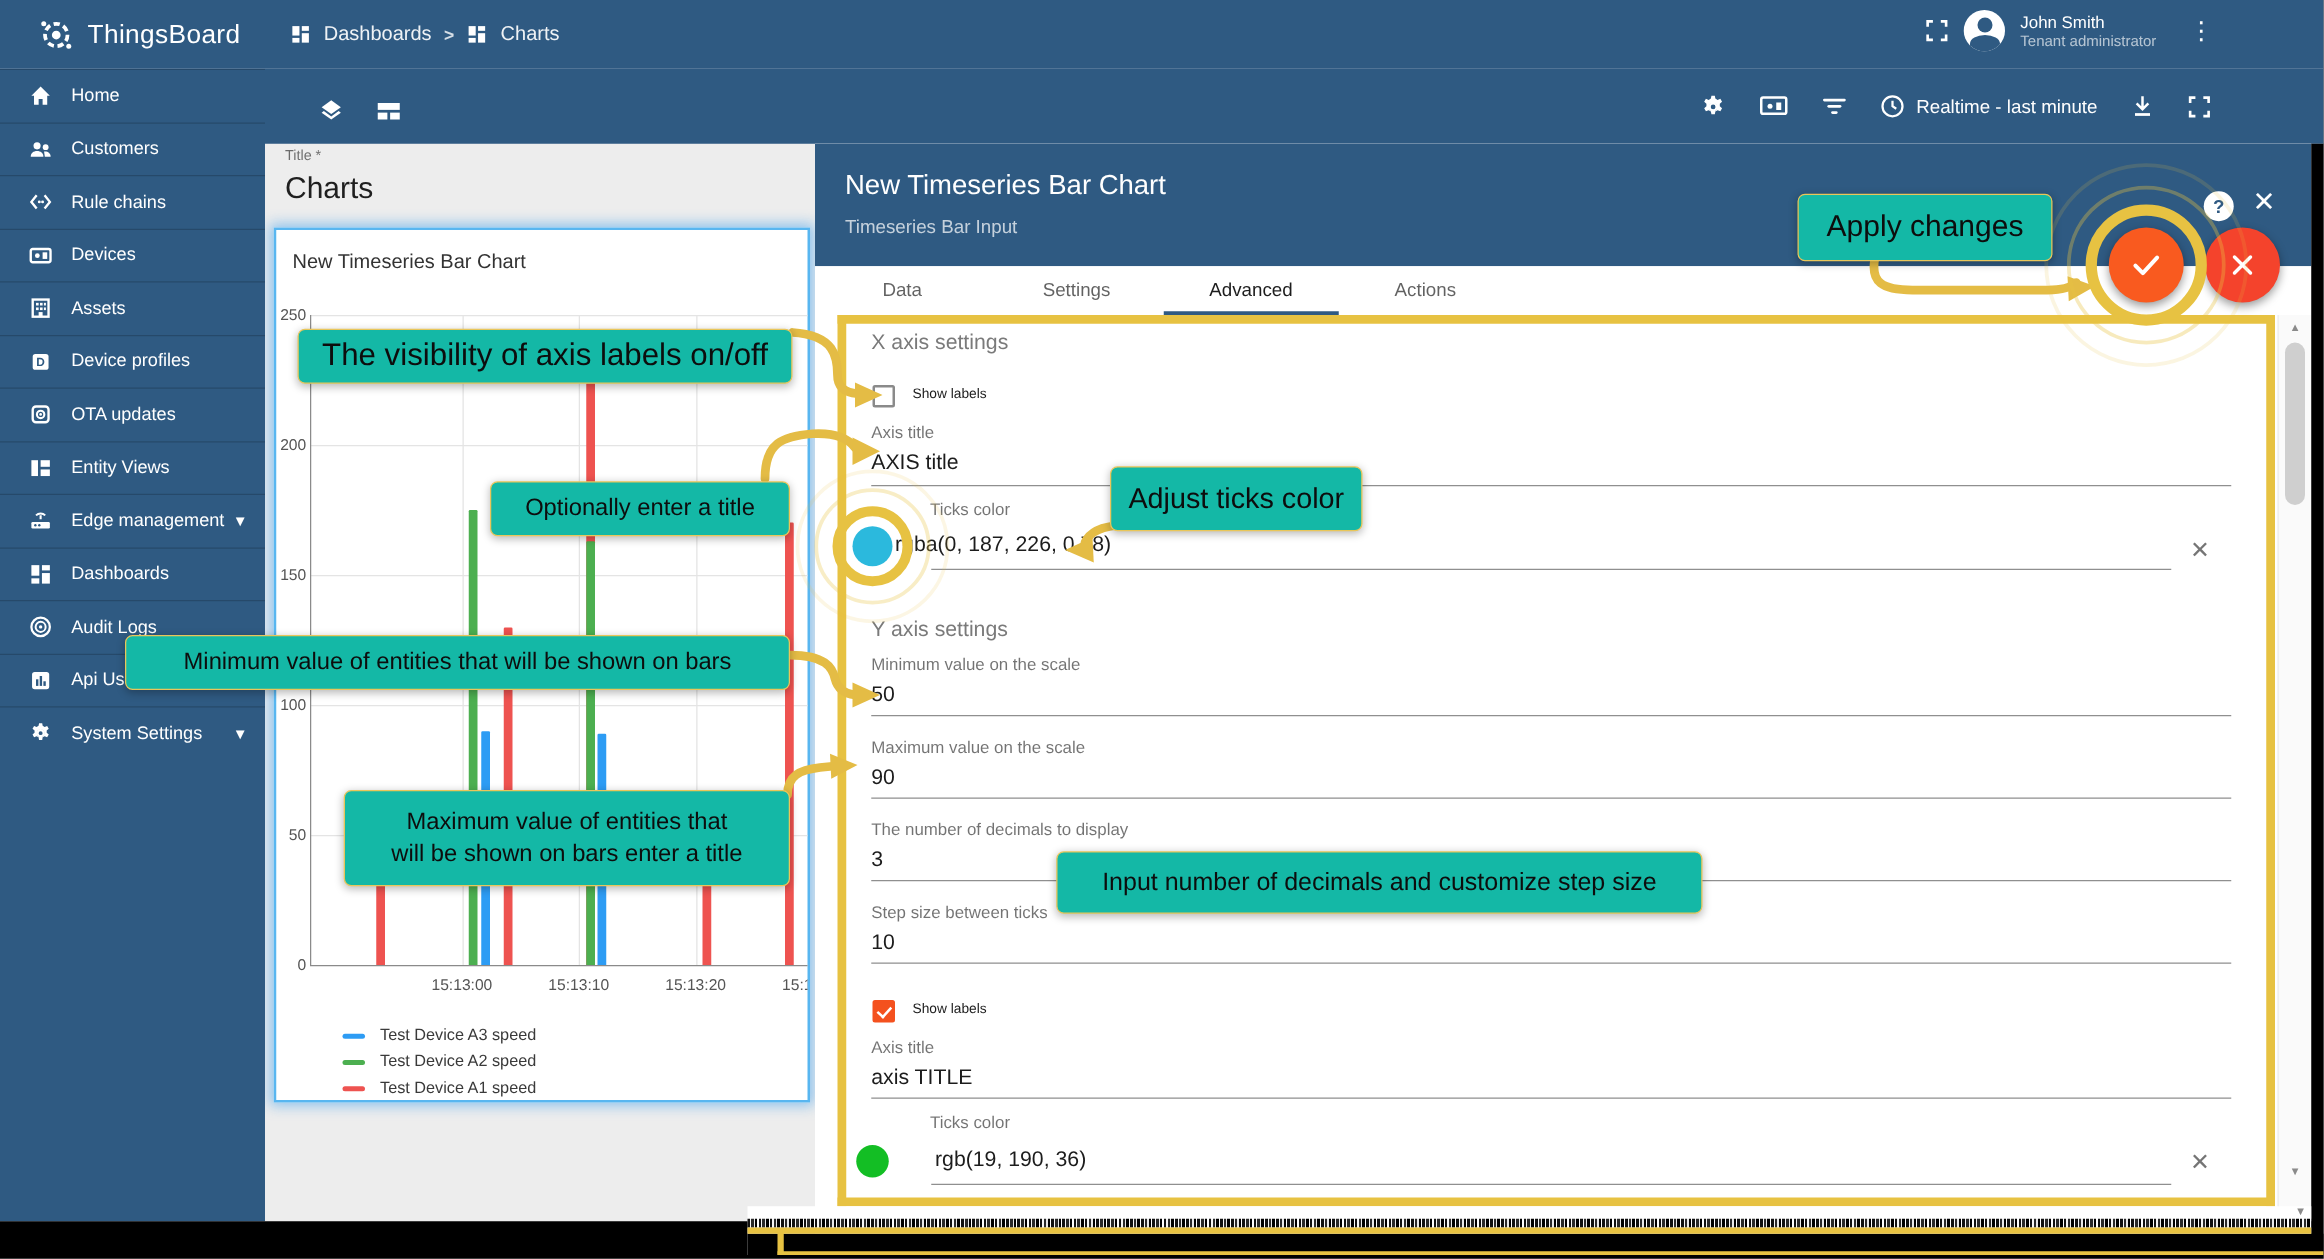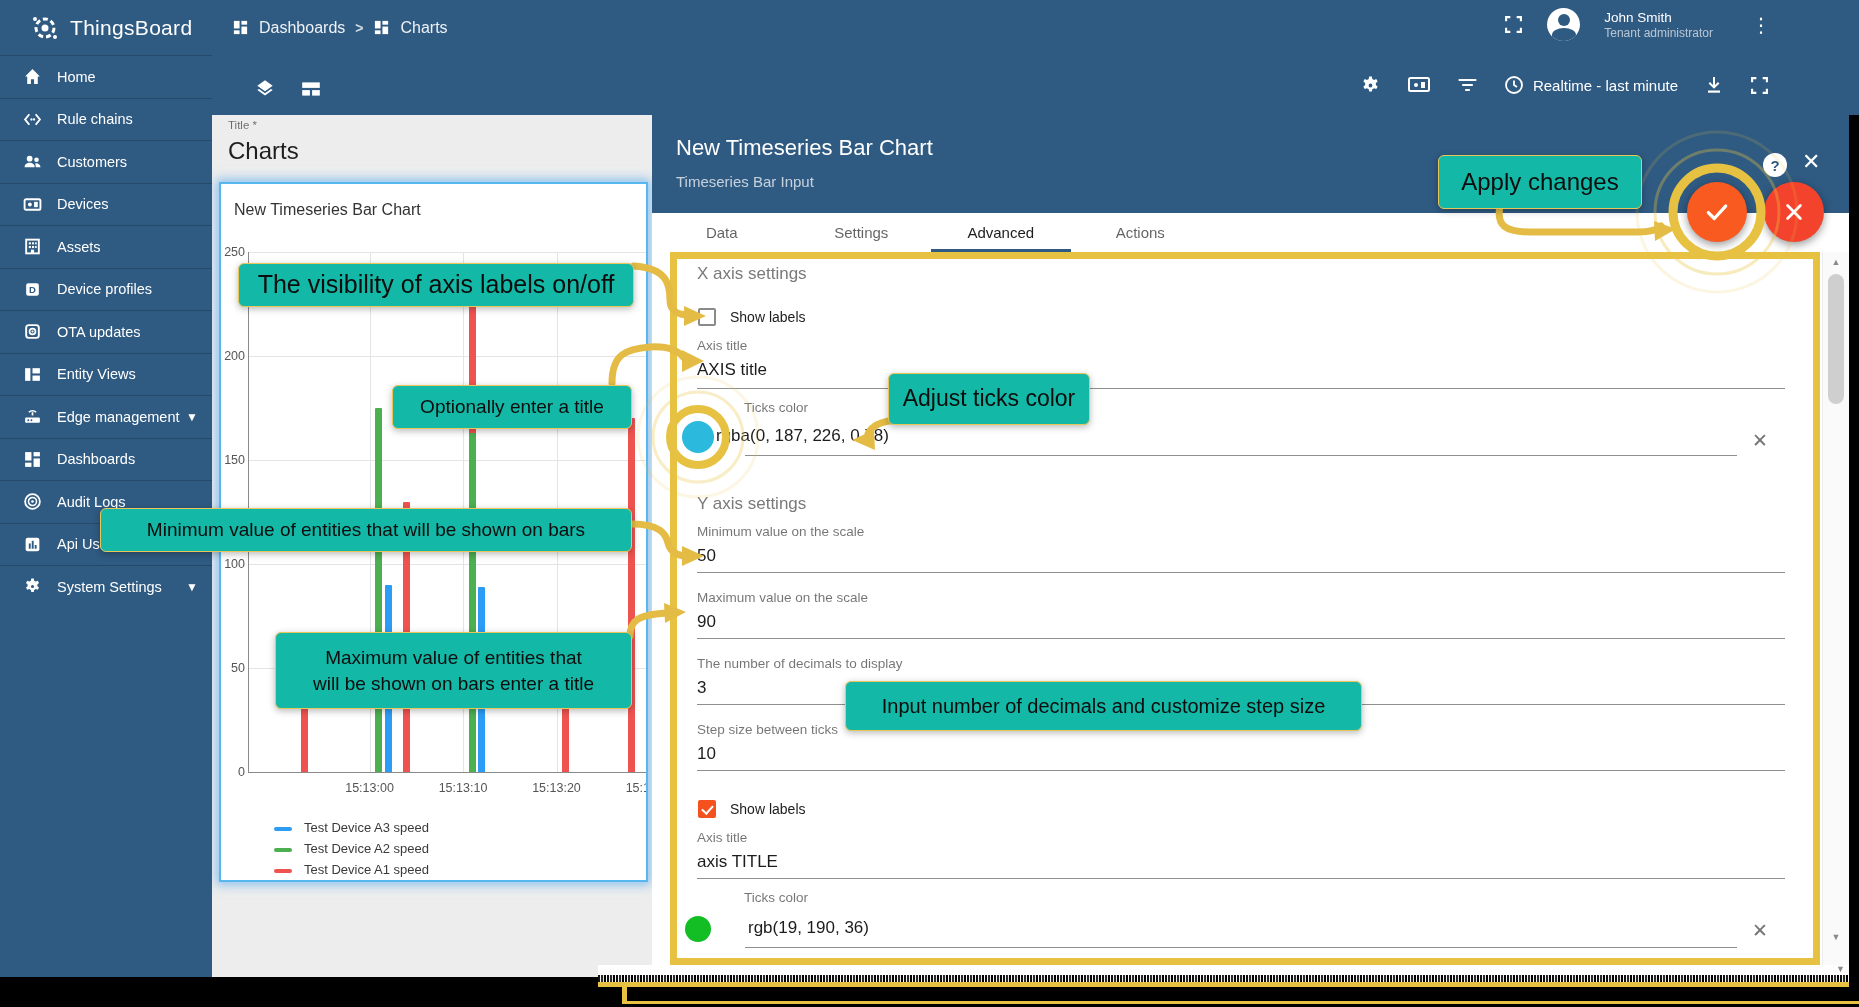--- a/index.html
+++ b/index.html
@@ -7,21 +7,21 @@
     font-family:"Liberation Sans",sans-serif;background:#ededed;}
   .abs{position:absolute;}
   
   .topbar{left:0;top:0;width:1859px;height:55px;background:#2f5a82;z-index:5;}
   .toolbar{left:212px;top:55px;width:1647px;height:60px;background:#2f5a82;z-index:5;}
   .brand{left:28px;top:11px;color:#fff;display:flex;align-items:center;gap:8px;z-index:6;}
   .brand .logo{font-size:30px;line-height:32px;}
   .brand .name{font-size:21px;font-weight:400;letter-spacing:.3px;}
   .crumb{left:232px;top:0;height:55px;display:flex;align-items:center;gap:10px;color:rgba(255,255,255,.92);font-size:16px;z-index:6;}
   .crumb .sep{color:rgba(255,255,255,.8);font-size:14px;font-weight:bold;}
-  .userbox{right:88px;top:8px;display:flex;align-items:center;gap:24px;color:#fff;z-index:6;}
+  .userbox{right:88px;top:8px;display:flex;align-items:center;gap:12px;color:#fff;z-index:6;}
   .uname{font-size:13.5px;line-height:17px;}
   .urole{font-size:12px;color:rgba(255,255,255,.65);}
   .avatar{width:33px;height:33px;border-radius:50%;background:#fff;position:relative;overflow:hidden;}
   .avatar .head{position:absolute;left:10.5px;top:6px;width:12px;height:12px;border-radius:50%;background:#2f5a82;}
   .avatar .body{position:absolute;left:4.5px;top:20px;width:24px;height:14px;border-radius:50% 50% 0 0;background:#2f5a82;}
   .vdots{color:#fff;font-size:20px;letter-spacing:0;line-height:18px;}
   .wicon{display:inline-flex;align-items:center;justify-content:center;}
   .tb-right{right:90px;top:55px;height:60px;display:flex;align-items:center;gap:26px;color:#fff;z-index:6;}
   .tb-time{display:flex;align-items:center;gap:9px;font-size:15px;color:#fff;}
   
@@ -59,21 +59,21 @@
   .pbody{position:absolute;left:0;top:137px;width:100%;height:725px;background:#fff;overflow:hidden;}
   .hl{background:#e7c242;position:absolute;z-index:3;}
   .sect{position:absolute;font-size:17px;color:#7a7a7a;}
   .flabel{position:absolute;font-size:13.5px;color:rgba(0,0,0,.55);}
   .fvalue{position:absolute;font-size:17px;color:#1c1c1c;}
   .uline{position:absolute;height:1px;background:#8f8f8f;}
   .cb{position:absolute;width:18px;height:18px;border:2px solid #8a8a8a;border-radius:2px;box-sizing:border-box;cursor:pointer;}
   .cb.checked{background:#f4511e;border-color:#f4511e;}
   .cb.checked:after{content:"";position:absolute;left:4px;top:1px;width:5px;height:9px;
     border:solid #fff;border-width:0 2.5px 2.5px 0;transform:rotate(42deg);}
-  .cblabel{position:absolute;font-size:14px;color:#1c1c1c;}
+  .cblabel{position:absolute;font-size:11px;color:#1c1c1c;}
   .swatch{position:absolute;border-radius:50%;cursor:pointer;}
   .clearx{position:absolute;width:24px;height:24px;color:#757575;font-size:19px;display:flex;
     align-items:center;justify-content:center;cursor:pointer;}
   .scrollbar{position:absolute;left:1170px;top:137px;width:26px;height:725px;background:#fafafa;border-left:1px solid #ececec;}
   .sb-arr{position:absolute;left:0;width:26px;height:16px;color:#8a8a8a;font-size:9px;display:flex;align-items:center;justify-content:center;}
   .sb-thumb{position:absolute;left:5px;top:22px;width:16px;height:130px;background:#cfcfcf;border-radius:8px;}
   .fab{position:absolute;width:60px;height:60px;border-radius:50%;display:flex;align-items:center;justify-content:center;
     color:#fff;box-shadow:0 3px 8px rgba(0,0,0,.4);cursor:pointer;z-index:12;}
   .fab svg{display:block;}
   .phelp{position:absolute;width:24px;height:24px;border-radius:50%;background:#fff;color:#2f5a82;
@@ -222,40 +222,40 @@
           <span class="wicon">
             <svg width="19" height="19" viewBox="0 0 18 18">
               <path d="M9 2 L16 9 H14 V16 H10.5 V11.5 H7.5 V16 H4 V9 H2 Z" fill="#fff"></path>
             </svg>
           </span>
           <span>Home</span>
         </div>
         <div class="side-item">
           <span class="wicon">
             <svg width="19" height="19" viewBox="0 0 18 18">
+              <circle cx="6.3" cy="6.3" r="2.7" fill="#fff"></circle>
+              <path d="M1.5 14.5 c0-2.6 2.1-4.2 4.8-4.2 s4.8 1.6 4.8 4.2 Z" fill="#fff"></path>
+              <circle cx="12.8" cy="7.3" r="2.2" fill="#fff"></circle>
+              <path d="M11.6 10.6 c2.9-.3 5 1.3 5 3.9 h-4.4" fill="#fff"></path>
+            </svg>
+          </span>
+          <span>Customers</span>
+        </div>
+        <div class="side-item">
+          <span class="wicon">
+            <svg width="19" height="19" viewBox="0 0 18 18">
               <g stroke="#fff" stroke-width="1.8" fill="none">
                 <path d="M6 4 L2 9 L6 14"></path>
                 <path d="M12 4 L16 9 L12 14"></path>
               </g>
               <circle cx="8" cy="9" r="1.1" fill="#fff"></circle>
               <circle cx="10.5" cy="9" r="1.1" fill="#fff"></circle>
             </svg>
           </span>
           <span>Rule chains</span>
-        </div>
-        <div class="side-item">
-          <span class="wicon">
-            <svg width="19" height="19" viewBox="0 0 18 18">
-              <circle cx="6.3" cy="6.3" r="2.7" fill="#fff"></circle>
-              <path d="M1.5 14.5 c0-2.6 2.1-4.2 4.8-4.2 s4.8 1.6 4.8 4.2 Z" fill="#fff"></path>
-              <circle cx="12.8" cy="7.3" r="2.2" fill="#fff"></circle>
-              <path d="M11.6 10.6 c2.9-.3 5 1.3 5 3.9 h-4.4" fill="#fff"></path>
-            </svg>
-          </span>
-          <span>Customers</span>
         </div>
         <div class="side-item">
           <span class="wicon">
             <svg width="19" height="19" viewBox="0 0 18 18">
               <rect x="1.5" y="4" width="15" height="10" rx="1.5" fill="none" stroke="#fff" stroke-width="1.8"></rect>
               <circle cx="6.5" cy="9" r="1.8" fill="#fff"></circle>
               <rect x="10.5" y="6.5" width="3.5" height="5" fill="#fff"></rect>
             </svg>
           </span>
           <span>Devices</span>

